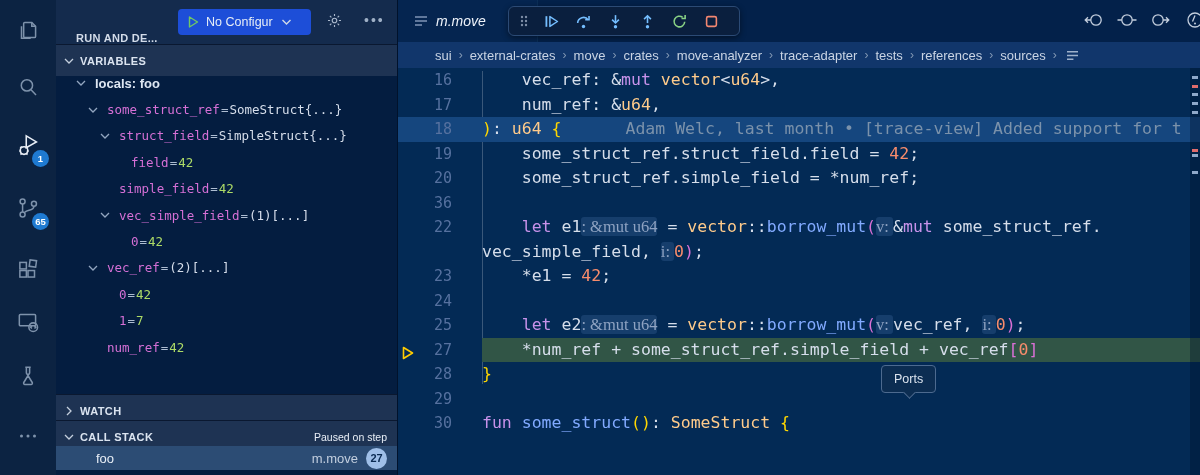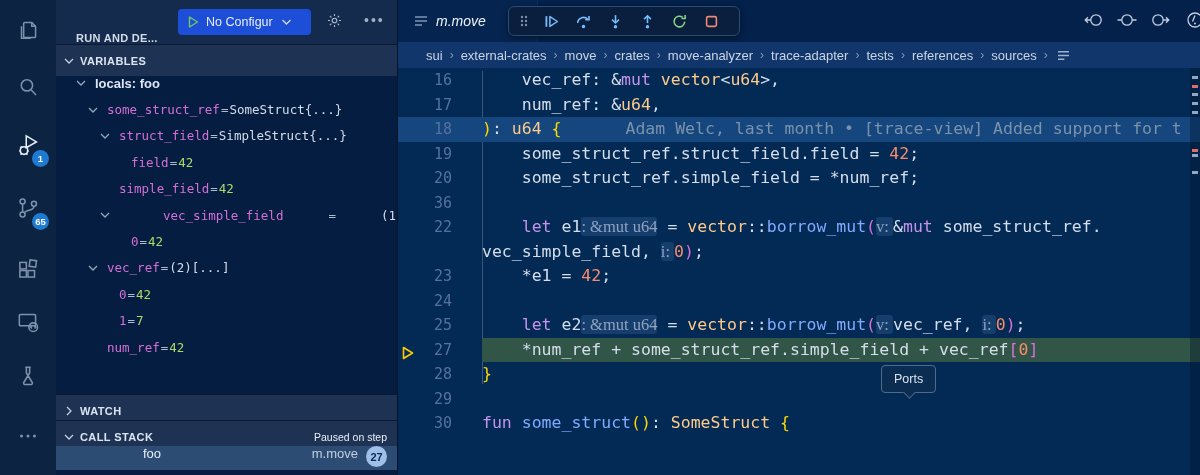--- a/index.html
+++ b/index.html
@@ -49,21 +49,21 @@
           font-family:"DejaVu Sans Mono", monospace; font-size:12.5px; }
   .vrow { height:26.4px; display:flex; align-items:center; white-space:nowrap; cursor:pointer; }
   .vrow .chev { width:19px; display:flex; justify-content:flex-start; flex:none; }
   .vname { color:#d670d6; }
   .veq { color:#aebdd2; padding:0 1px; }
   .vnum { color:#addb67; }
   .vplain { color:#d6deeb; }
   .vlabel { color:#dde6f2; font-weight:bold; font-family:"Liberation Sans", sans-serif; font-size:13px; }
 
   .stack-row { position:absolute; top:446px; left:0; right:0; height:24px; background:#2c4c74;
-               display:flex; cursor:pointer;padding-left:47px; }
+               display:flex; align-items:center; cursor:pointer; }
   .frame-name { margin-left:40px; font-size:13px; color:#e8eef6; }
   .frame-file { margin-left:auto; font-size:13px; color:#c3cfdf; }
   .frame-line { margin:0 10px 0 8px; width:21px; height:21px; border-radius:50%;
                 background:#9fbfe8; color:#0a2a52; font-size:11px; font-weight:bold;
                 display:flex; align-items:center; justify-content:center; }
 
   
   .editor { position:absolute; left:397px; top:0; width:803px; height:475px;
             background:#032a55; border-left:1px solid #01122b; }
   .tabbar { position:absolute; top:0; left:0; right:0; height:42px; background:#03214a; }
@@ -80,21 +80,21 @@
             cursor:pointer; border-radius:4px; }
   .tb-grip { cursor:grab; width:18px; }
 
   .nav-icons { position:absolute; right:-6px; top:8px; display:flex; gap:7px; }
   .nav-btn { width:26px; height:24px; display:flex; align-items:center; justify-content:center;
              cursor:pointer; }
   .nav-btn svg { stroke:#c3cedd; fill:none; stroke-width:1.3; }
 
   .breadcrumbs { position:absolute; top:42px; left:0; right:0; height:26px; background:#11366b;
                  display:flex; align-items:center; font-size:13px; color:#c9d4e4;
-                 padding-left:28px; white-space:nowrap; overflow:hidden; }
+                 padding-left:37px; white-space:nowrap; overflow:hidden; }
   .bc-item { cursor:pointer; }
   .bc-sep { color:#8298b4; padding:0 7px; font-size:12px; }
   .bc-file-icon { display:flex; margin-left:2px; }
 
   
   .code { position:absolute; top:68px; left:0; right:0; bottom:0;
           font-family:"DejaVu Sans Mono", monospace; font-size:16.5px; line-height:24.5px; }
   .crow { height:24.5px; display:flex; white-space:pre; position:relative; cursor:text; }
   .crow .ln { flex:none; width:54px; text-align:right; color:#56719f; font-size:15px;
               cursor:pointer; }
@@ -257,21 +257,21 @@
           <span class="vname">field</span>
           <span class="veq"> = </span>
           <span class="vnum">42</span>
         </div>
         <div class="vrow" style="padding-left: 44px;">
           <span class="chev"></span>
           <span class="vname">simple_field</span>
           <span class="veq"> = </span>
           <span class="vnum">42</span>
         </div>
-        <div class="vrow" style="padding-left: 44px; gap: 44px;">
+        <div class="vrow" style="padding-left: 44px;">
           <span class="chev">
             <svg width="10" height="8" viewBox="0 0 10 8">
               <polyline points="1,2 5,6 9,2" fill="none" stroke="#93a6c0" stroke-width="1.3"></polyline>
             </svg>
           </span>
           <span class="vname">vec_simple_field</span>
           <span class="veq"> = </span>
           <span class="vplain">(1)[...]</span>
         </div>
         <div class="vrow" style="padding-left: 56px;">

